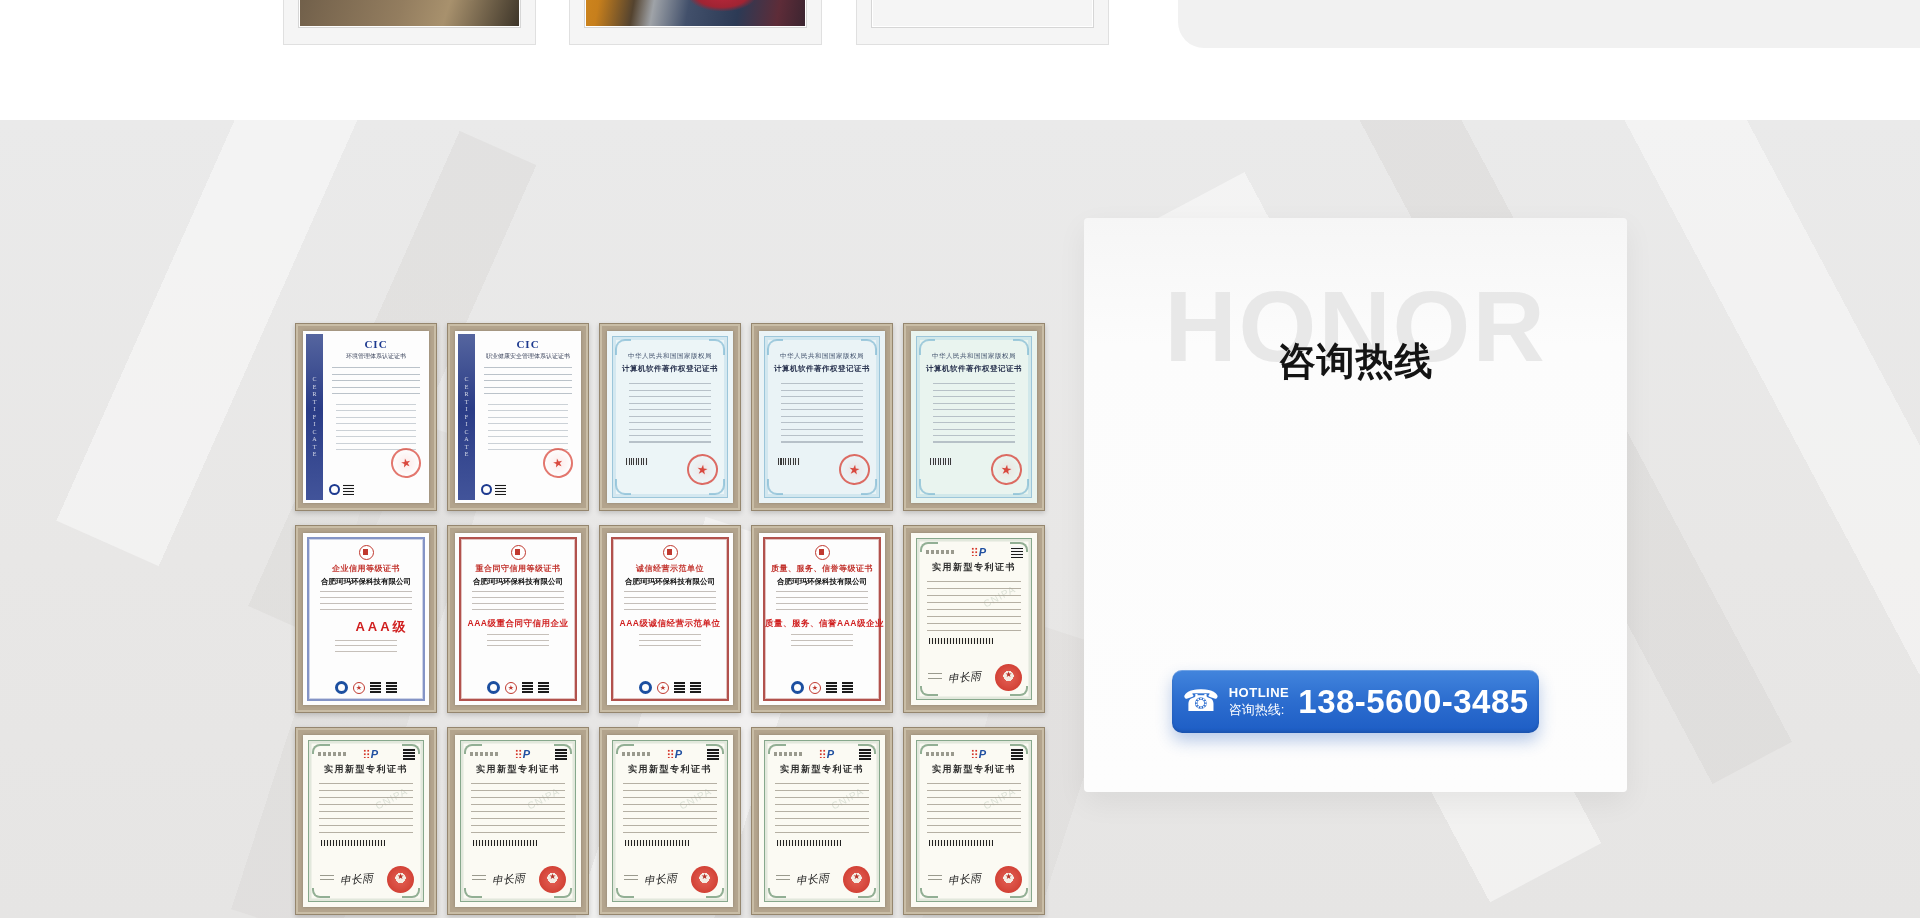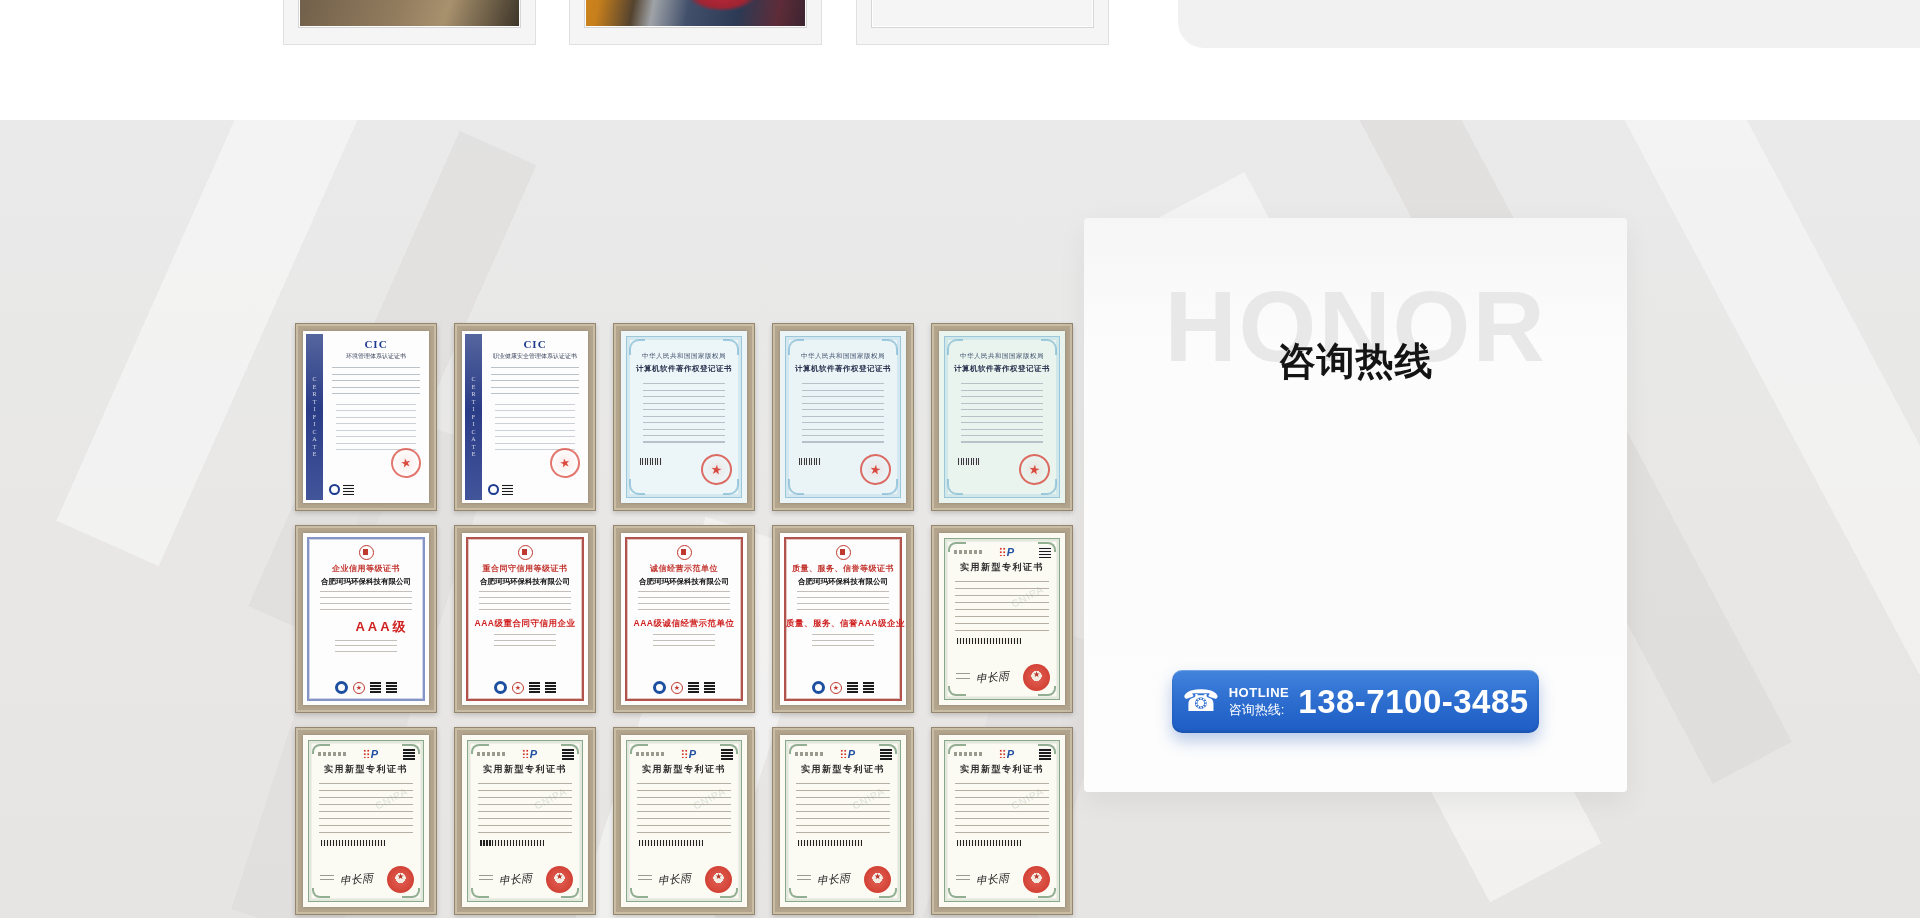--- a/index.html
+++ b/index.html
@@ -32,21 +32,21 @@
   .pattern i { position:absolute; display:block; }
   .pat-a { left:-60px; top:-40px; width:700px; height:520px; transform:rotate(24deg);
       background:linear-gradient(90deg, transparent 30%, rgba(255,255,255,.55) 30%, rgba(255,255,255,.55) 46%, transparent 46%, transparent 60%, rgba(213,211,209,.45) 60%, rgba(213,211,209,.45) 72%, transparent 72%); }
   .pat-b { right:-80px; top:-60px; width:900px; height:760px; transform:rotate(-28deg);
       background:linear-gradient(90deg, transparent 20%, rgba(255,255,255,.6) 20%, rgba(255,255,255,.6) 34%, transparent 34%, transparent 48%, rgba(212,210,208,.5) 48%, rgba(212,210,208,.5) 58%, transparent 58%, transparent 74%, rgba(255,255,255,.5) 74%, rgba(255,255,255,.5) 86%, transparent 86%); }
   .pat-c { left:180px; bottom:-140px; width:1100px; height:520px; transform:rotate(18deg);
       background:linear-gradient(90deg, transparent 10%, rgba(214,212,210,.4) 10%, rgba(214,212,210,.4) 20%, transparent 20%, transparent 40%, rgba(255,255,255,.5) 40%, rgba(255,255,255,.5) 52%, transparent 52%, transparent 70%, rgba(213,211,209,.38) 70%, rgba(213,211,209,.38) 80%, transparent 80%); }
 
   
   .cert-grid { position:absolute; left:295px; top:203px; width:682px;
-      display:grid; grid-template-columns:repeat(5,142px); grid-auto-rows:188px; gap:14px 17px; }
+      display:grid; grid-template-columns:repeat(5,142px); grid-auto-rows:188px; gap:14px 10px; }
   .cert { position:relative; background:#b3a48d; border:1px solid #95866e; padding:7px;
       box-shadow:inset 0 0 0 2px #c9bda6, 0 2px 5px rgba(0,0,0,.18); cursor:pointer; }
   .paper { position:relative; width:100%; height:100%; background:#fdfdfd; overflow:hidden;
       box-shadow:0 0 3px rgba(0,0,0,.2); }
 
   
   .tl { background:repeating-linear-gradient(to bottom, #aab4bd 0 1px, transparent 1px 6.5px); opacity:.8; }
 
   
   .cic-band { position:absolute; left:3px; top:3px; bottom:3px; width:17px; z-index:2;
@@ -501,17 +501,17 @@
 
     <aside class="honor-panel">
       <div class="watermark">HONOR</div>
       <h2 class="panel-title">咨询热线</h2>
       <button class="hotline-btn">
         <span class="phone-ico">☎</span>
         <span class="hotline-labels">
           <span class="hl-en">HOTLINE</span>
           <span class="hl-zh">咨询热线:</span>
         </span>
-        <span class="hotline-number">138-7100-3485</span>
+        <span class="hotline-number">138-5600-3485</span>
       </button>
     </aside>
   </section>
 </div>
 
 </body></html>

